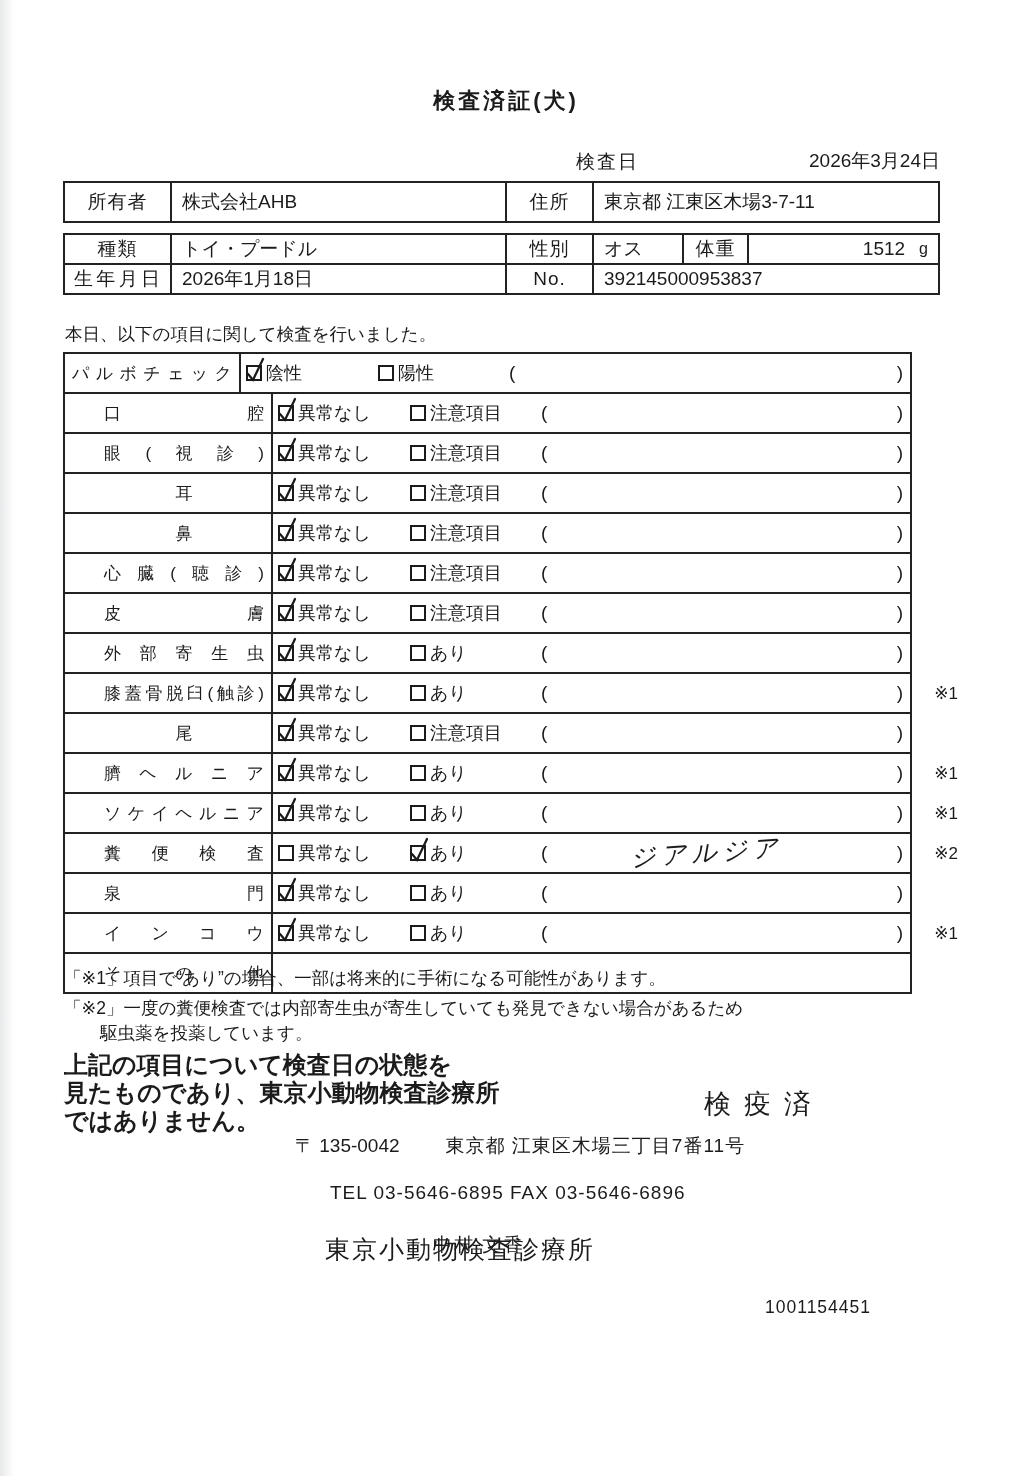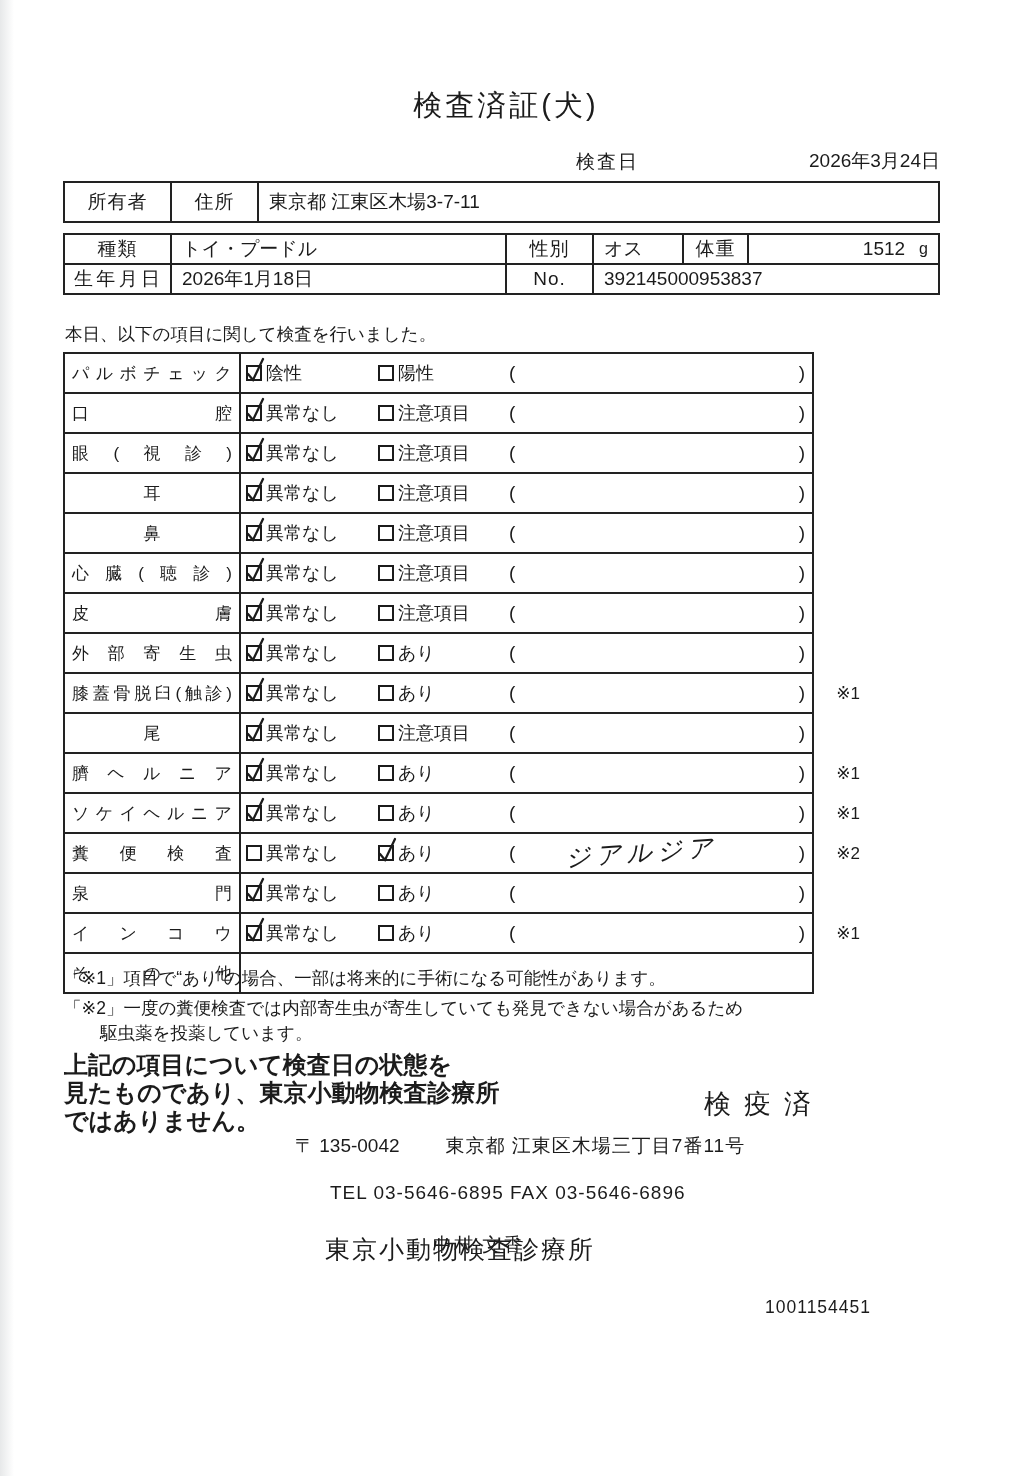--- a/index.html
+++ b/index.html
@@ -17,21 +17,21 @@
   body::before{
     content:"";position:absolute;left:0;top:0;width:14px;height:100%;
     background:linear-gradient(90deg,rgba(120,130,135,.18),rgba(255,255,255,0));
     pointer-events:none;
   }
   .abs{position:absolute;}
 
   
   .doc-title{
     left:0;top:86px;width:100%;text-align:center;
-    font-size:29px;font-weight:400;letter-spacing:3px;
+    font-size:22px;font-weight:700;letter-spacing:3px;
   }
   .exam-date-label{left:576px;top:149px;font-size:19px;letter-spacing:2px;}
   .exam-date-value{left:790px;top:148px;width:150px;text-align:right;font-size:19px;}
 
   
   .htable{
     left:63px;width:877px;box-sizing:border-box;
     border:2px solid var(--line);display:flex;flex-direction:column;
     background:#fff;
   }
@@ -55,25 +55,25 @@
   .w-rest{flex:1;}
   .weight-cell{justify-content:flex-end;padding-right:14px;}
   .weight-num{font-size:19px;}
   .weight-unit{font-size:16px;margin-left:14px;}
   .jfill{width:100%;text-align:justify;text-align-last:justify;padding:0 9px;box-sizing:border-box;}
 
   .intro-line{left:65px;top:322px;font-size:17.5px;}
 
   
   .exam-table{
-    left:63px;top:352px;width:751px;box-sizing:border-box;
+    left:63px;top:352px;width:849px;box-sizing:border-box;
     border:2px solid var(--line);background:#fff;
   }
   .erow{display:flex;height:38px;}
-  .erow + .erow{border-top:2px solid var(--line);}
+  .erow + .erow{border-top:2px solid var(--line);padding-left:32px;}
   .erow-label-cell{
     width:176px;flex:0 0 auto;box-sizing:border-box;
     border-right:2px solid var(--line);
     display:flex;align-items:center;padding:0 7px;
   }
   .erow-label{
     width:100%;font-size:17px;line-height:1;
     text-align:justify;text-align-last:justify;
     text-justify:inter-character;
   }
@@ -123,20 +123,21 @@
 </head>
 <body>
 
 <div class="abs doc-title">検査済証(犬)</div>
 <div class="abs exam-date-label">検査日</div>
 <div class="abs exam-date-value">2026年3月24日</div>
 
 <div class="abs htable ht-owner">
   <div class="hrow">
     <div class="hcell lab w-lab">所有者</div>
+    <div class="hcell val w-val1">株式会社AHB</div>
     <div class="hcell lab w-lab2">住所</div>
     <div class="hcell val w-rest">東京都 江東区木場3-7-11</div>
   </div>
 </div>
 
 <div class="abs htable ht-pet">
   <div class="hrow">
     <div class="hcell lab w-lab">種類</div>
     <div class="hcell val w-val1">トイ・プードル</div>
     <div class="hcell lab w-lab2">性別</div>

